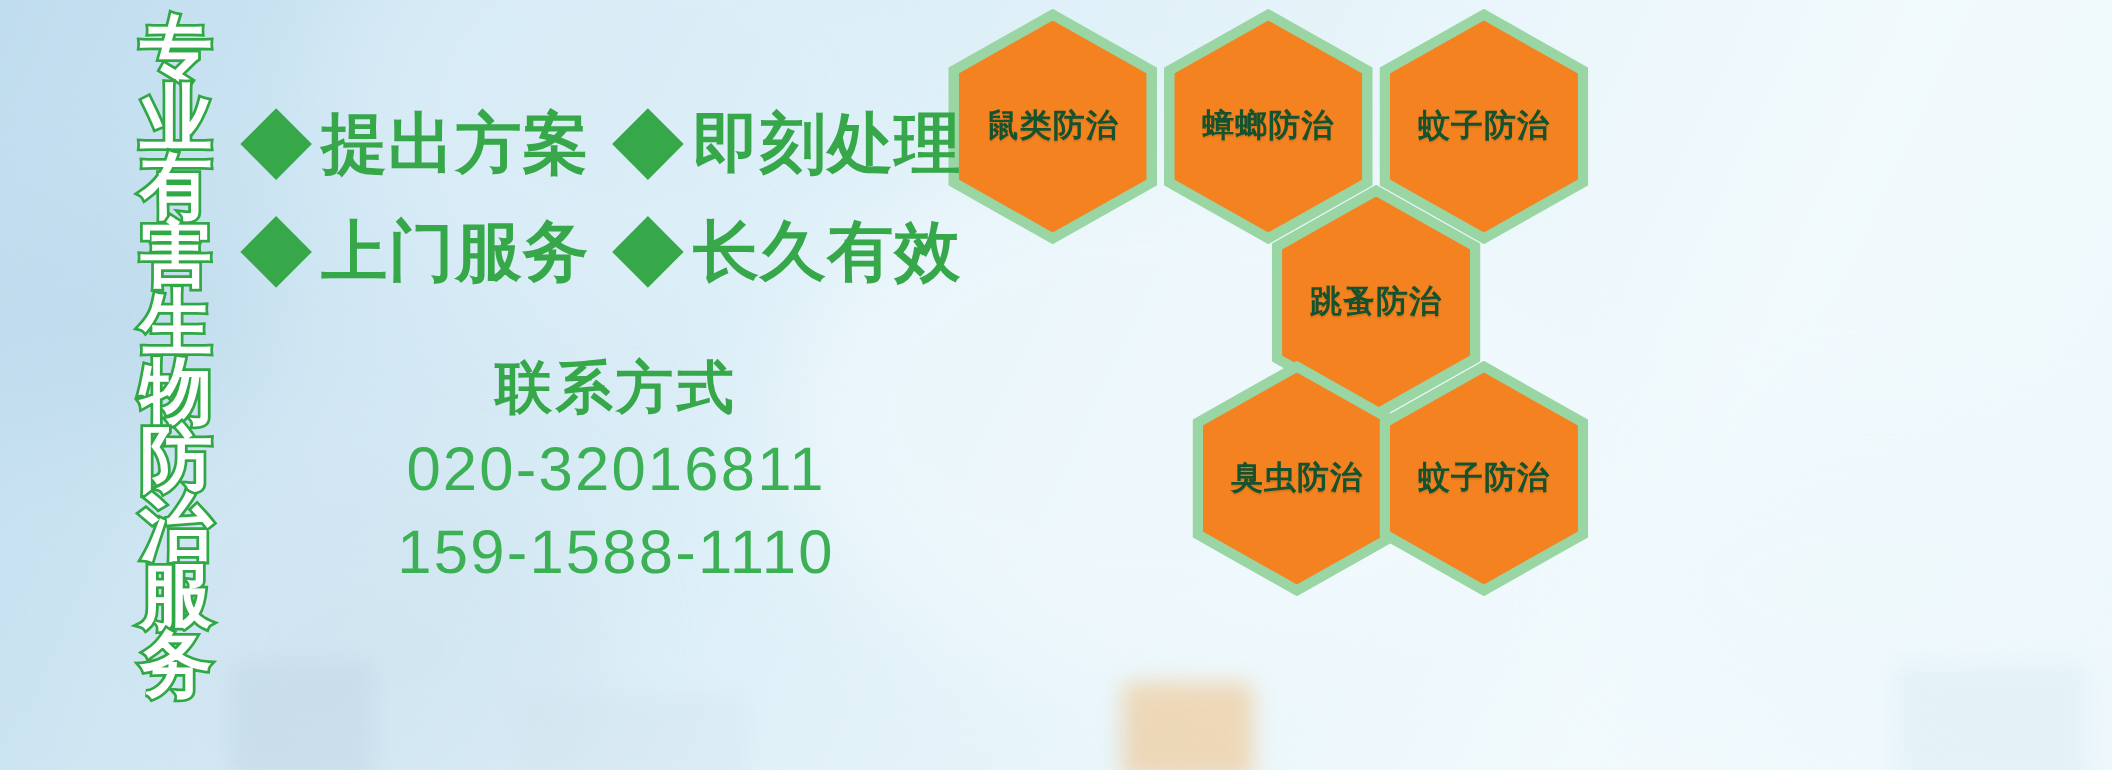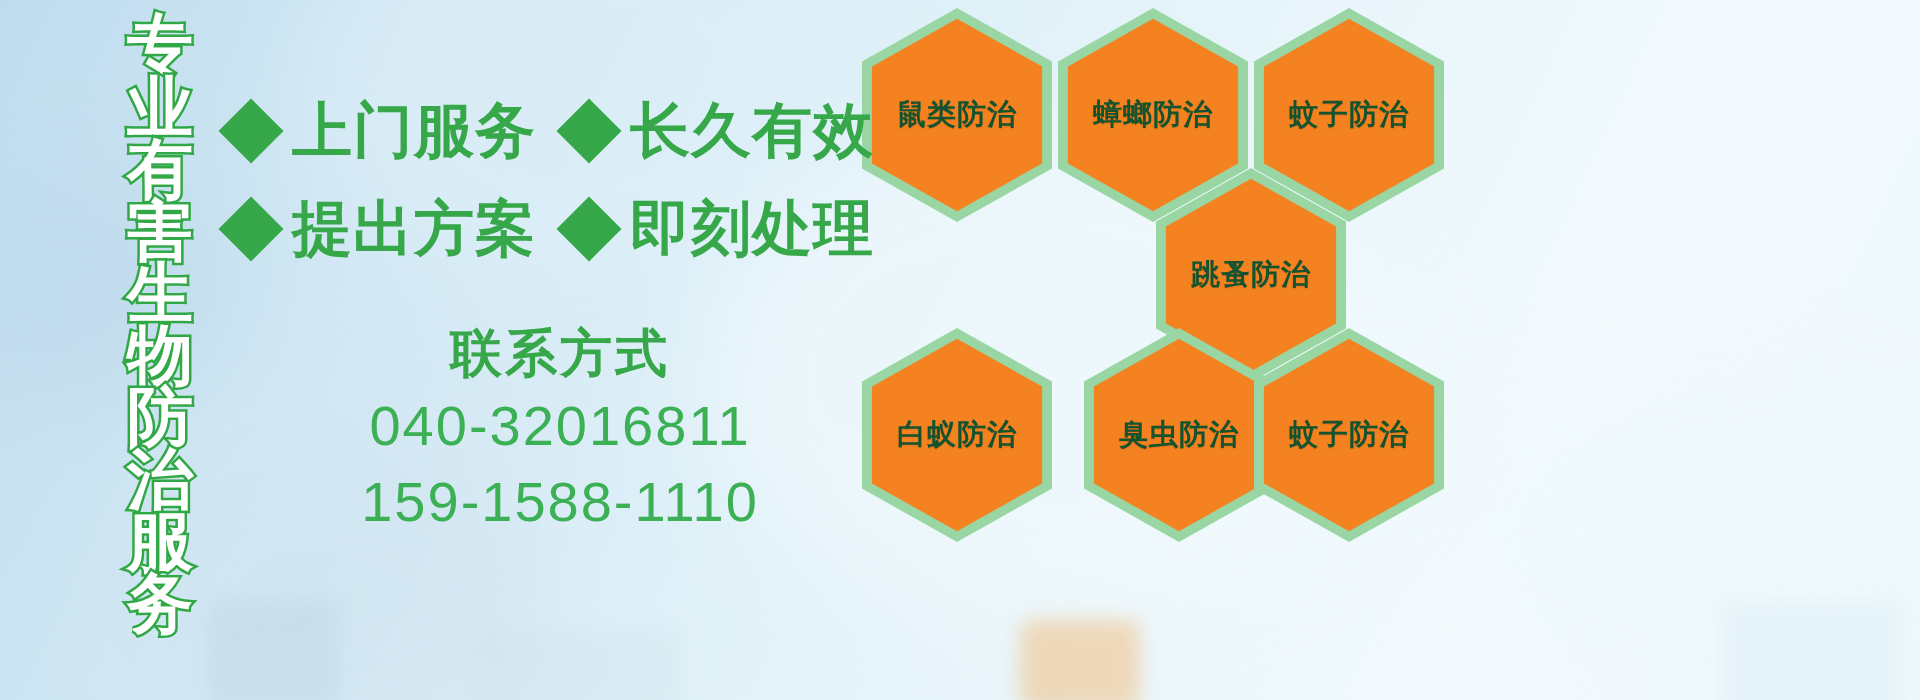--- a/index.html
+++ b/index.html
@@ -136,42 +136,42 @@
   <span class="vchar">防</span>
   <span class="vchar">治</span>
   <span class="vchar">服</span>
   <span class="vchar">务</span>
 </div>
 
 <div class="features">
   <div class="feature-row">
     <div class="feature-item">
       <span class="diamond"></span>
+      <span class="feature-label">提出方案</span>
+    </div>
+    <div class="feature-item">
+      <span class="diamond"></span>
+      <span class="feature-label">即刻处理</span>
+    </div>
+  </div>
+  <div class="feature-row">
+    <div class="feature-item">
+      <span class="diamond"></span>
       <span class="feature-label">上门服务</span>
     </div>
     <div class="feature-item">
       <span class="diamond"></span>
       <span class="feature-label">长久有效</span>
-    </div>
-  </div>
-  <div class="feature-row">
-    <div class="feature-item">
-      <span class="diamond"></span>
-      <span class="feature-label">提出方案</span>
-    </div>
-    <div class="feature-item">
-      <span class="diamond"></span>
-      <span class="feature-label">即刻处理</span>
     </div>
   </div>
 </div>
 
 <div class="contact">
   <div class="contact-title">联系方式</div>
-  <div class="contact-phone">040-32016811</div>
+  <div class="contact-phone">020-32016811</div>
   <div class="contact-phone">159-1588-1110</div>
 </div>
 
 <div class="hex-grid">
 
   <div class="hex r1c1">
     <span class="inner"></span>
     <span class="hex-label">鼠类防治</span>
   </div>
   <div class="hex r1c2">
@@ -181,24 +181,20 @@
   <div class="hex r1c3">
     <span class="inner"></span>
     <span class="hex-label">蚊子防治</span>
   </div>
 
   <div class="hex r2c2">
     <span class="inner"></span>
     <span class="hex-label">跳蚤防治</span>
   </div>
 
-  <div class="hex r3c1">
-    <span class="inner"></span>
-    <span class="hex-label">白蚁防治</span>
-  </div>
   <div class="hex r3c2">
     <span class="inner"></span>
     <span class="hex-label">臭虫防治</span>
   </div>
   <div class="hex r3c3">
     <span class="inner"></span>
     <span class="hex-label">蚊子防治</span>
   </div>
 
 </div>

